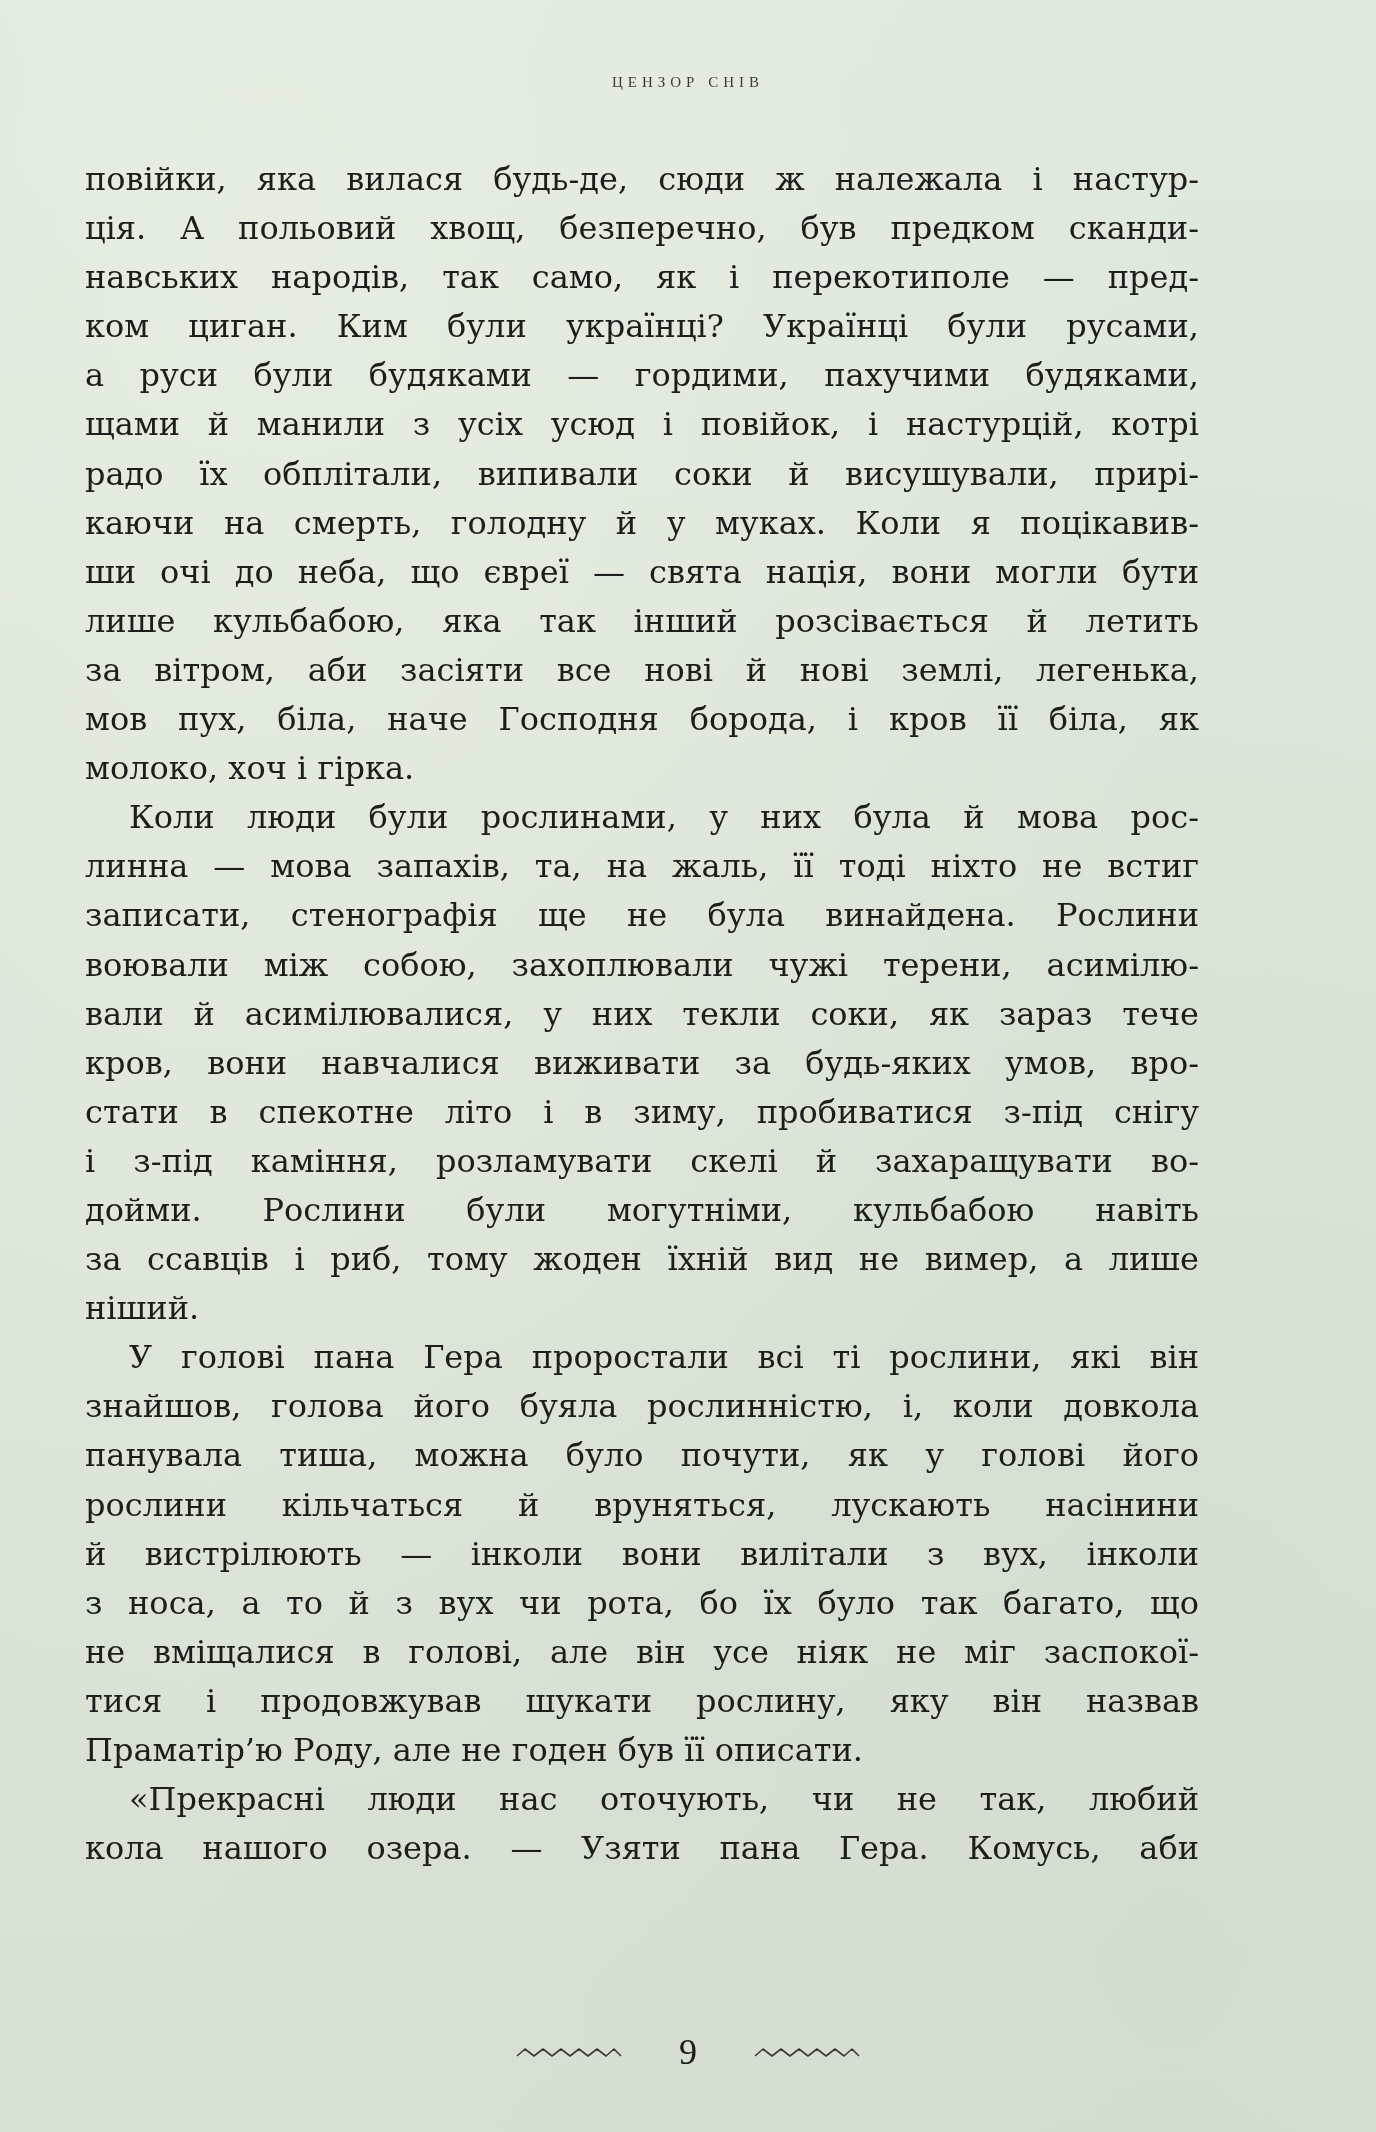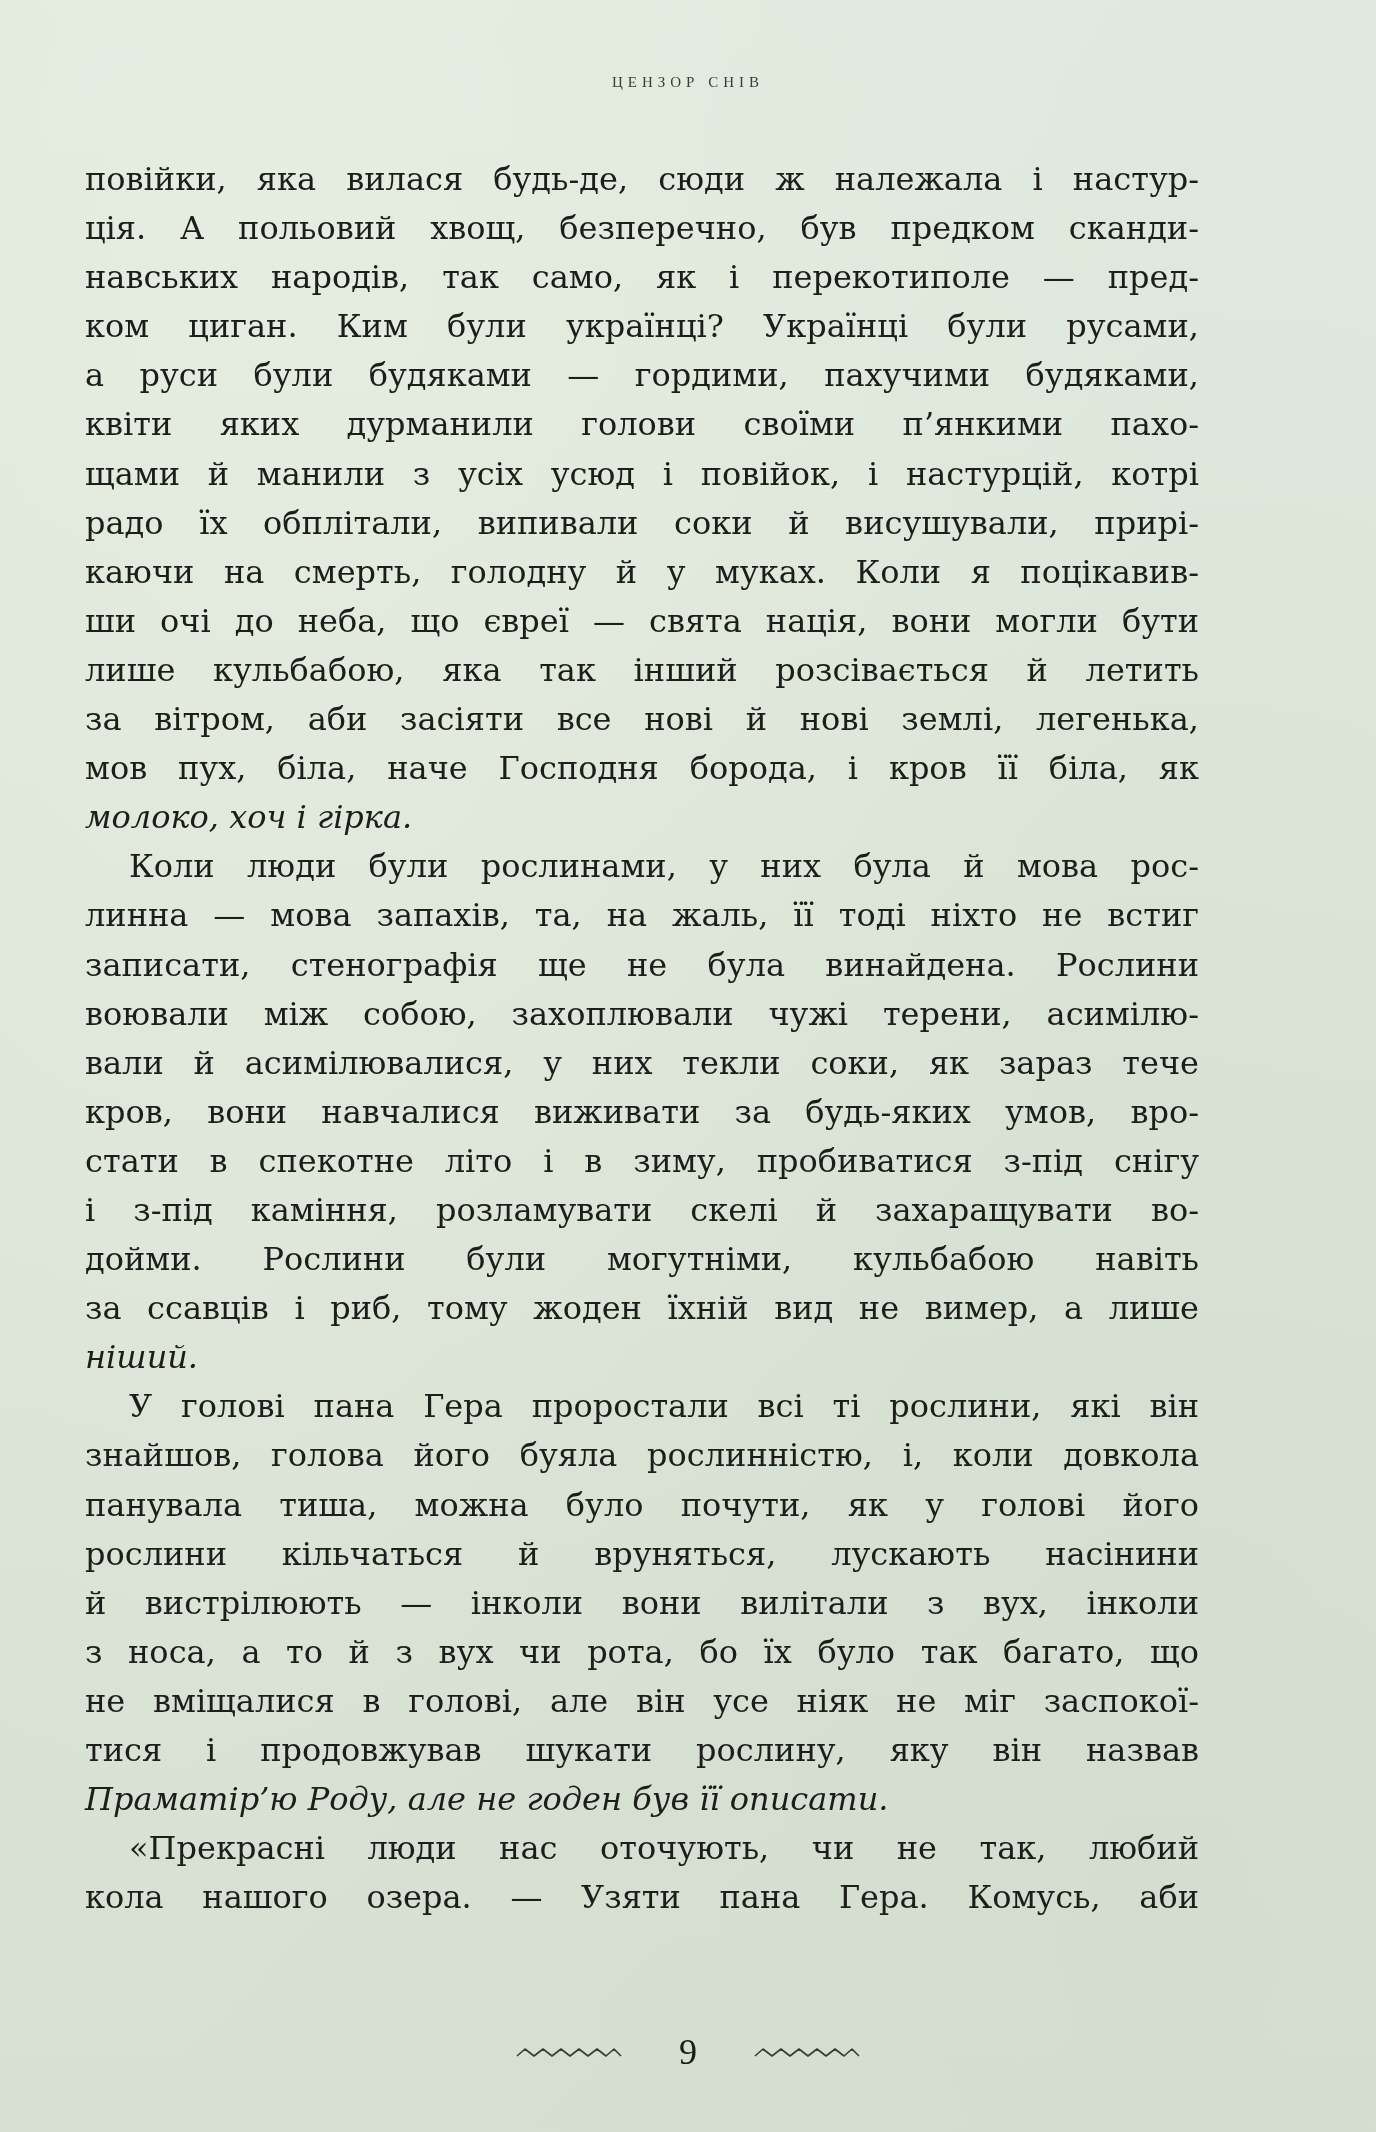--- a/index.html
+++ b/index.html
@@ -44,21 +44,20 @@
     .line {
       display: block;
       white-space: nowrap;
       text-align: justify;
       text-align-last: justify;
       height: 49.1px;
       overflow: visible;
     }
     .line.last {
       text-align-last: left;
-      font-style: italic;
     }
     .line.indent {
       padding-left: 44px;
     }
     .folio {
       position: absolute;
       top: 2032px;
       left: 0;
       width: 1376px;
       display: flex;
@@ -84,21 +83,20 @@
 <body>
 
 <div class="running-head">ЦЕНЗОР СНІВ</div>
 
 <div class="body-text" id="body-text">
     <span class="line">повійки, яка вилася будь-де, сюди ж належала і настур-</span>
     <span class="line">ція. А польовий хвощ, безперечно, був предком сканди-</span>
     <span class="line">навських народів, так само, як і перекотиполе — пред-</span>
     <span class="line">ком циган. Ким були українці? Українці були русами,</span>
     <span class="line">а руси були будяками — гордими, пахучими будяками,</span>
-    <span class="line">квіти яких дурманили голови своїми п’янкими пахо-</span>
     <span class="line">щами й манили з усіх усюд і повійок, і настурцій, котрі</span>
     <span class="line">радо їх обплітали, випивали соки й висушували, прирі-</span>
     <span class="line">каючи на смерть, голодну й у муках. Коли я поцікавив-</span>
     <span class="line">ши очі до неба, що євреї — свята нація, вони могли бути</span>
     <span class="line">лише кульбабою, яка так інший розсівається й летить</span>
     <span class="line">за вітром, аби засіяти все нові й нові землі, легенька,</span>
     <span class="line">мов пух, біла, наче Господня борода, і кров її біла, як</span>
     <span class="line last">молоко, хоч і гірка.</span>
     <span class="line indent">Коли люди були рослинами, у них була й мова рос-</span>
     <span class="line">линна — мова запахів, та, на жаль, її тоді ніхто не встиг</span>

